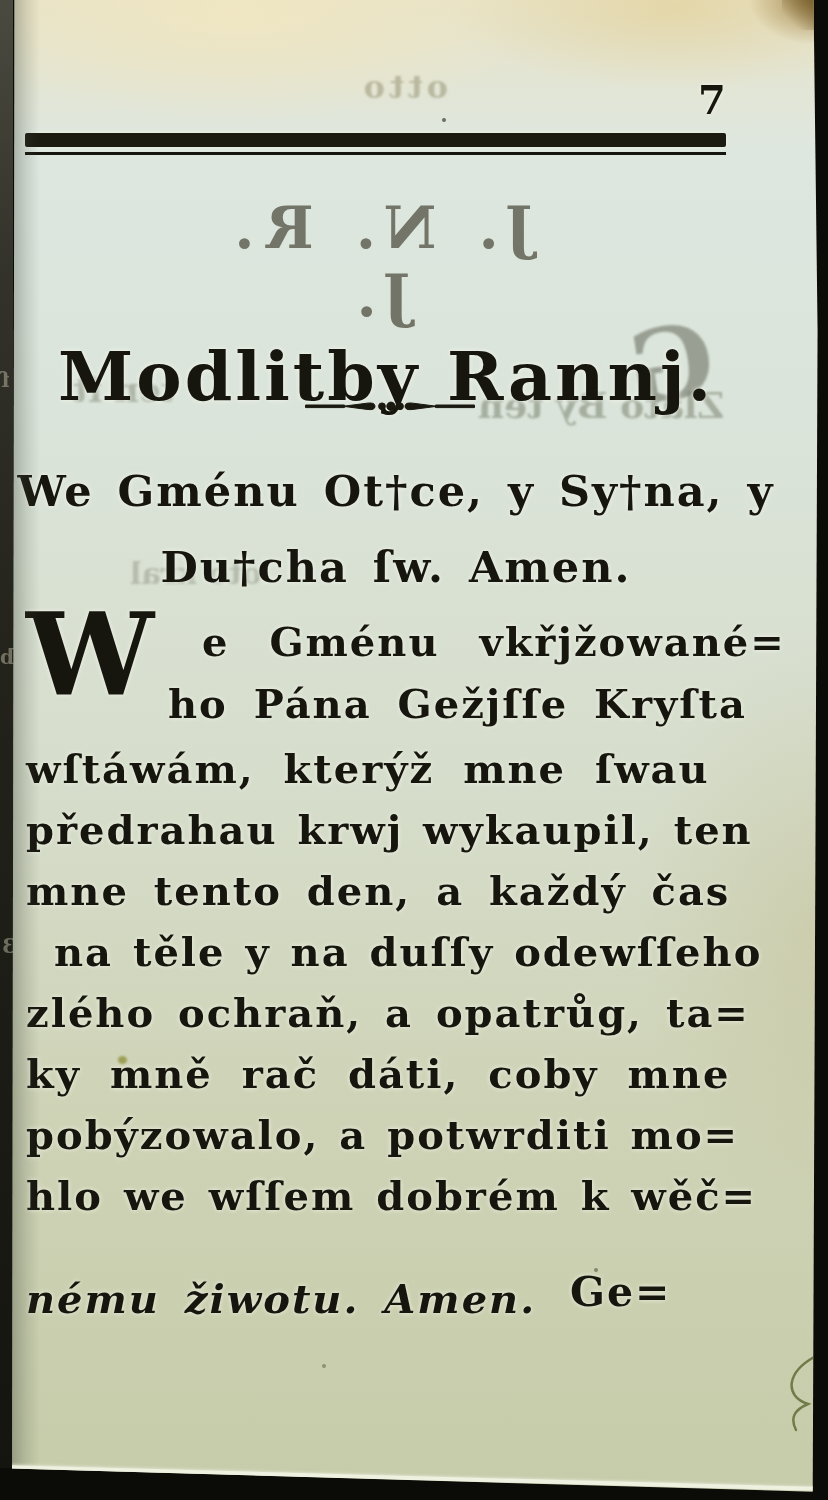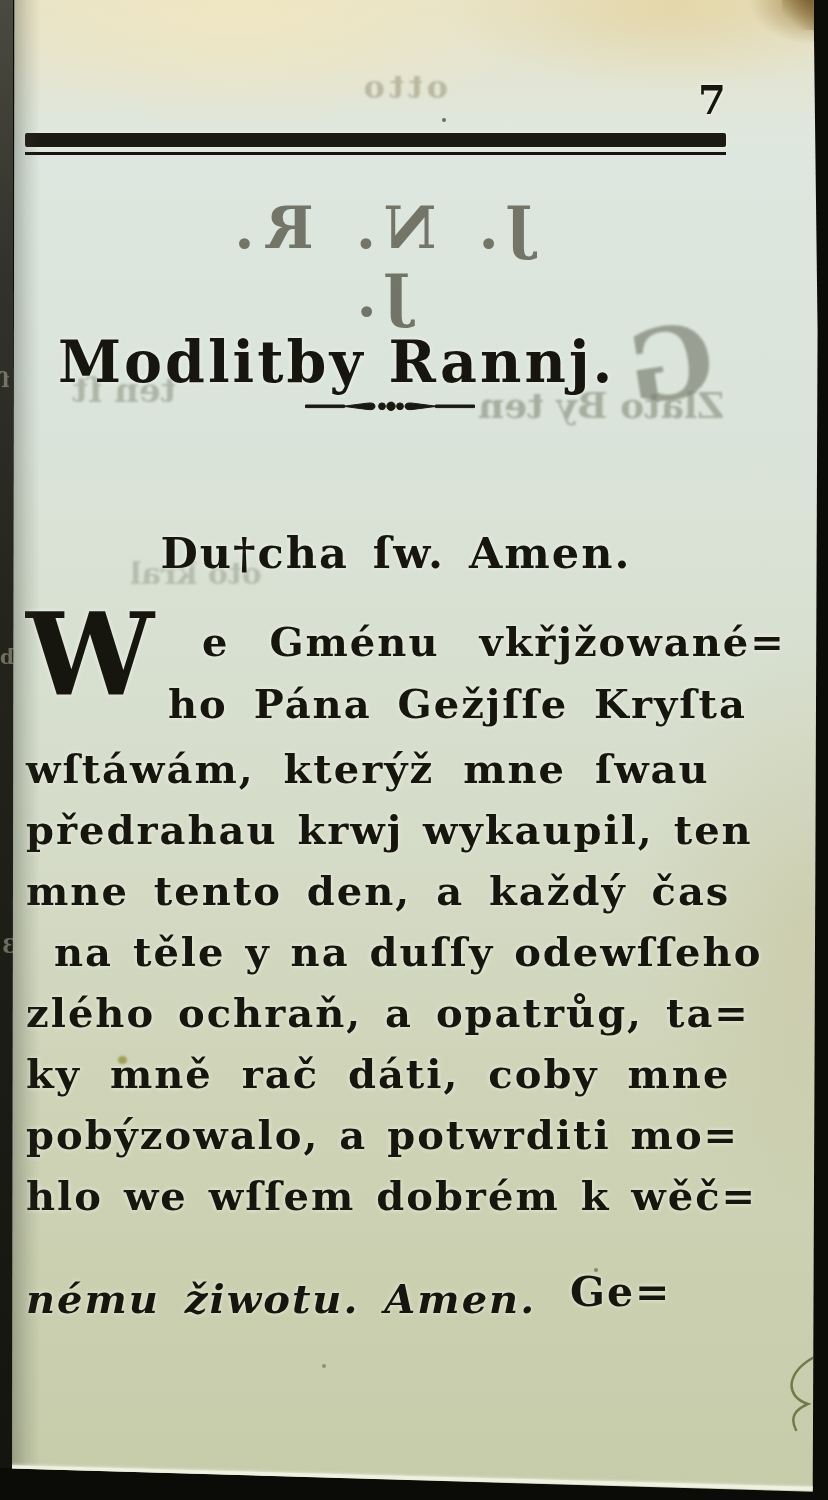--- a/index.html
+++ b/index.html
@@ -50,25 +50,25 @@
     color:rgba(112,120,102,0.55);
   }
   .g-header{left:288px;top:68px;width:150px;font-size:32px;letter-spacing:4px;color:rgba(152,148,116,0.55);}
   .g-jnrj{left:168px;top:194px;width:400px;font-size:58px;letter-spacing:11px;
           color:rgba(84,84,70,0.78);filter:blur(0.5px);text-align:center;}
   .g-ornament{left:618px;top:314px;font-size:100px;line-height:1;
           transform:scaleX(-1) rotate(9deg);color:rgba(108,113,98,0.6);}
   .g-div-left{left:62px;top:370px;font-size:34px;color:rgba(128,136,118,0.5);}
   .g-div-right{left:468px;top:384px;font-size:36px;color:rgba(122,130,112,0.55);}
   .g-mid{left:120px;top:556px;font-size:30px;color:rgba(128,136,118,0.4);}
-  .title{left:48px;top:290px;width:620px;text-align:left;font-size:57px;letter-spacing:3px;}
+  .title{left:48px;top:290px;width:620px;text-align:left;font-size:68px;letter-spacing:3px;}
   .divider{position:absolute;left:295px;top:396px;z-index:4;}
   .inv{left:0;width:772px;text-align:center;font-size:43px;letter-spacing:2px;word-spacing:7px;}
   .inv1{top:466px;}
-  .inv2{top:528px;}
+  .inv2{top:542px;}
   .dropcap{left:16px;top:598px;font-size:114px;line-height:1;}
   .bl{left:16px;width:750px;font-size:40px;letter-spacing:2px;word-spacing:5px;}
   .bl0{top:618px;padding-left:176px;word-spacing:24px;}
   .bl1{top:680px;padding-left:142px;word-spacing:10px;}
   .bl2{top:745px;word-spacing:13px;}
   .bl3{top:806px;word-spacing:4px;}
   .bl4{top:867px;word-spacing:9px;}
   .bl5{top:928px;word-spacing:4px;margin-left:28px;}
   .bl6{top:989px;word-spacing:7px;}
   .bl7{top:1050px;word-spacing:13px;}
@@ -123,20 +123,21 @@
         <path d="M38 10.3 L62 7.2 Q70 6 70 10.3 Q70 14.6 62 13.4 L38 10.3 Z"></path>
         <circle cx="77" cy="10.3" r="3.4"></circle>
         <circle cx="86" cy="10.3" r="4.2"></circle>
         <circle cx="95" cy="10.3" r="3.4"></circle>
         <path d="M132 10.3 L108 7.2 Q100 6 100 10.3 Q100 14.6 108 13.4 L132 10.3 Z"></path>
         <rect x="130" y="9" width="40" height="2.6" rx="1"></rect>
       </g>
     </svg>
   </div>
 
+  <div class="print inv inv1">We Gménu Ot†ce, y Sy†na, y</div>
   <div class="print inv inv2">Du†cha ſw. Amen.</div>
 
   <span class="print dropcap">W</span>
 
   <div class="print bl bl0">e Gménu vkřjžowané=</div>
   <div class="print bl bl1">ho Pána Gežjſſe Kryſta</div>
   <div class="print bl bl2">wſtáwám, kterýž mne ſwau</div>
   <div class="print bl bl4">mne tento den, a každý čas</div>
   <div class="print bl bl3">předrahau krwj wykaupil, ten</div>
   <div class="print bl bl5">na těle y na duſſy odewſſeho</div>

